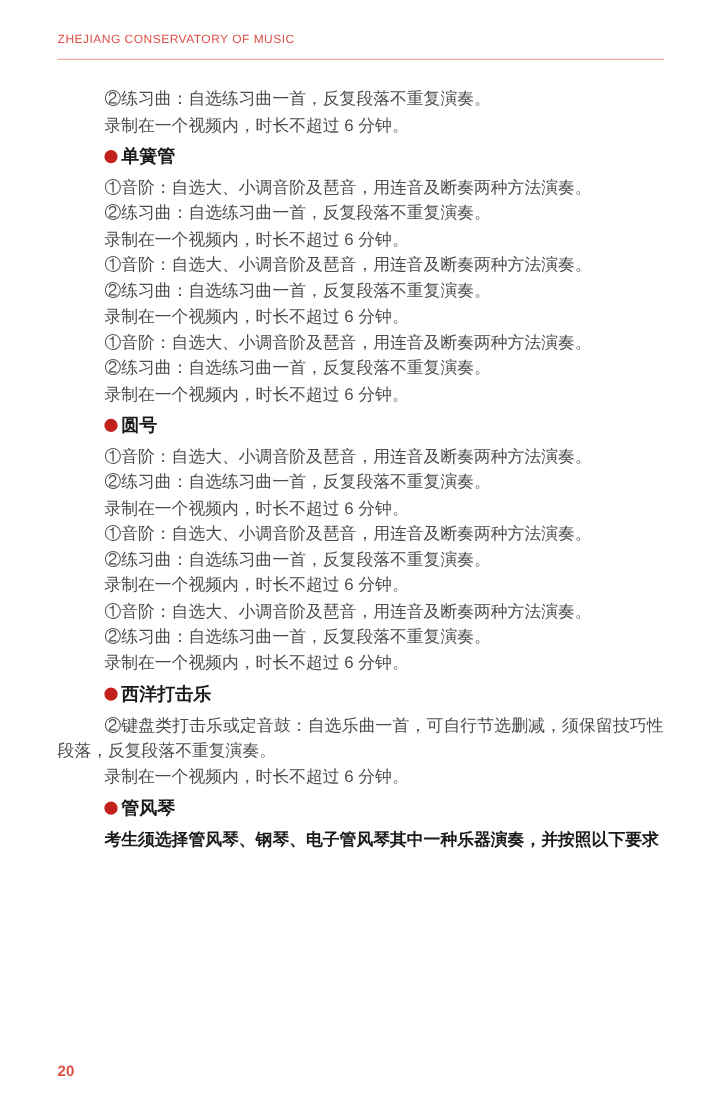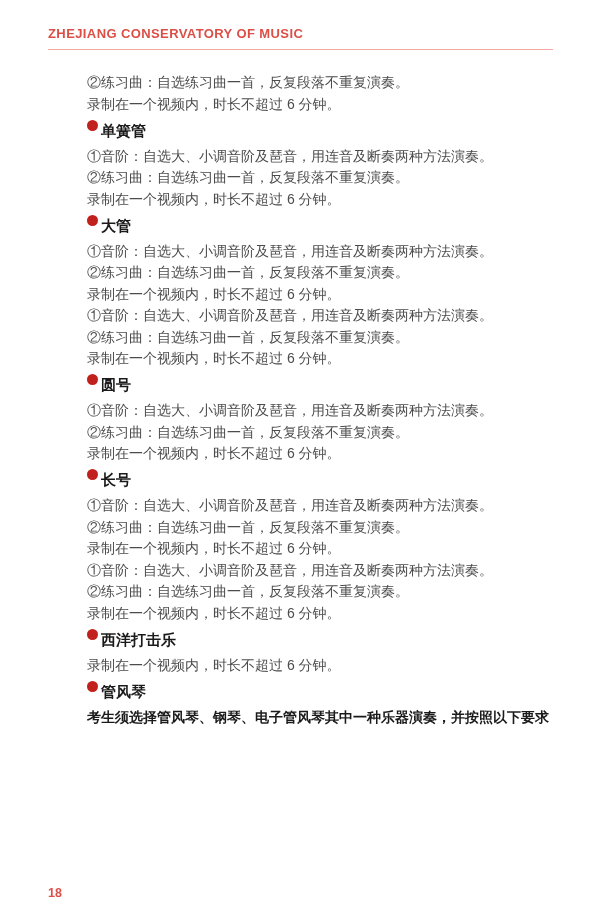--- a/index.html
+++ b/index.html
@@ -16,22 +16,22 @@
     --rule: #f2a8a1;
     --bullet: #c1201c;
     --body-text: #4c4c4c;
     --heading-text: #1a1a1a;
   }
   .header {
     position: absolute; top: 27px; left: 48px; width: 505px;
   }
   .header-title {
     color: var(--accent);
-    font-size: 13px;
-    font-weight: bold;
+    font-size: 10px;
+    font-weight: normal;
     letter-spacing: 0.4px;
     line-height: 13px;
   }
   .header-rule {
     margin-top: 9px;
     border: none;
     border-top: 1.5px solid var(--rule);
     height: 0;
   }
   .doc-body {
@@ -51,21 +51,21 @@
   }
   .section-heading {
     margin: 4.5px 0 4px 0;
     padding-left: 39px;
     font-size: 15px;
     font-weight: bold;
     color: var(--heading-text);
     line-height: 22px;
     text-indent: 0;
     display: flex;
-    align-items: flex-start;
+    align-items: center;
   }
   .bullet {
     display: inline-block;
     width: 11px; height: 11px;
     border-radius: 50%;
     background: var(--bullet);
     margin-right: 3px;
     flex: 0 0 auto;
   }
   .page-number {
@@ -88,54 +88,47 @@
   <div class="doc-body">
       <p class="para">②练习曲：自选练习曲一首，反复段落不重复演奏。</p>
       <p class="para">录制在一个视频内，时长不超过 6 分钟。</p>
       <div class="section-heading">
         <span class="bullet"></span>
         <span>单簧管</span>
       </div>
       <p class="para">①音阶：自选大、小调音阶及琶音，用连音及断奏两种方法演奏。</p>
       <p class="para">②练习曲：自选练习曲一首，反复段落不重复演奏。</p>
       <p class="para">录制在一个视频内，时长不超过 6 分钟。</p>
-      <div class="section-heading">
-        <span class="bullet"></span>
-        <span>大管</span>
-      </div>
       <p class="para">①音阶：自选大、小调音阶及琶音，用连音及断奏两种方法演奏。</p>
       <p class="para">②练习曲：自选练习曲一首，反复段落不重复演奏。</p>
       <p class="para">录制在一个视频内，时长不超过 6 分钟。</p>
       <p class="para">①音阶：自选大、小调音阶及琶音，用连音及断奏两种方法演奏。</p>
       <p class="para">②练习曲：自选练习曲一首，反复段落不重复演奏。</p>
       <p class="para">录制在一个视频内，时长不超过 6 分钟。</p>
       <div class="section-heading">
         <span class="bullet"></span>
         <span>圆号</span>
       </div>
       <p class="para">①音阶：自选大、小调音阶及琶音，用连音及断奏两种方法演奏。</p>
       <p class="para">②练习曲：自选练习曲一首，反复段落不重复演奏。</p>
       <p class="para">录制在一个视频内，时长不超过 6 分钟。</p>
-      <div class="section-heading">
-        <span class="bullet"></span>
-        <span>长号</span>
-      </div>
       <p class="para">①音阶：自选大、小调音阶及琶音，用连音及断奏两种方法演奏。</p>
       <p class="para">②练习曲：自选练习曲一首，反复段落不重复演奏。</p>
       <p class="para">录制在一个视频内，时长不超过 6 分钟。</p>
       <p class="para">①音阶：自选大、小调音阶及琶音，用连音及断奏两种方法演奏。</p>
       <p class="para">②练习曲：自选练习曲一首，反复段落不重复演奏。</p>
       <p class="para">录制在一个视频内，时长不超过 6 分钟。</p>
       <div class="section-heading">
         <span class="bullet"></span>
         <span>西洋打击乐</span>
       </div>
+      <p class="para">②键盘类打击乐或定音鼓：自选乐曲一首，可自行节选删减，须保留技巧性段落，反复段落不重复演奏。</p>
       <p class="para">录制在一个视频内，时长不超过 6 分钟。</p>
       <div class="section-heading">
         <span class="bullet"></span>
         <span>管风琴</span>
       </div>
       <p class="para bold">考生须选择管风琴、钢琴、电子管风琴其中一种乐器演奏，并按照以下要求</p>
     </div>
 
-  <div class="page-number">18</div>
+  <div class="page-number">20</div>
 
 </div>
 
 </body></html>

